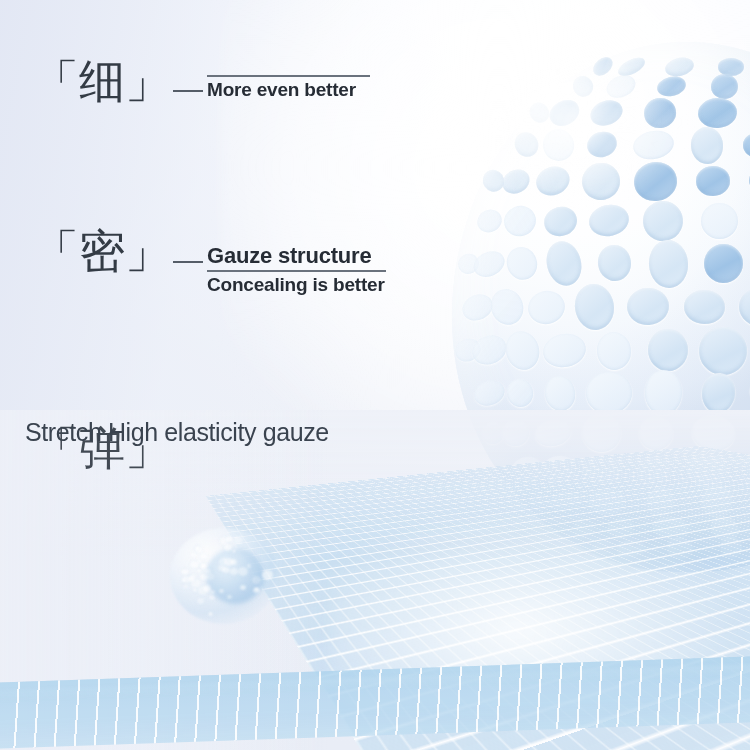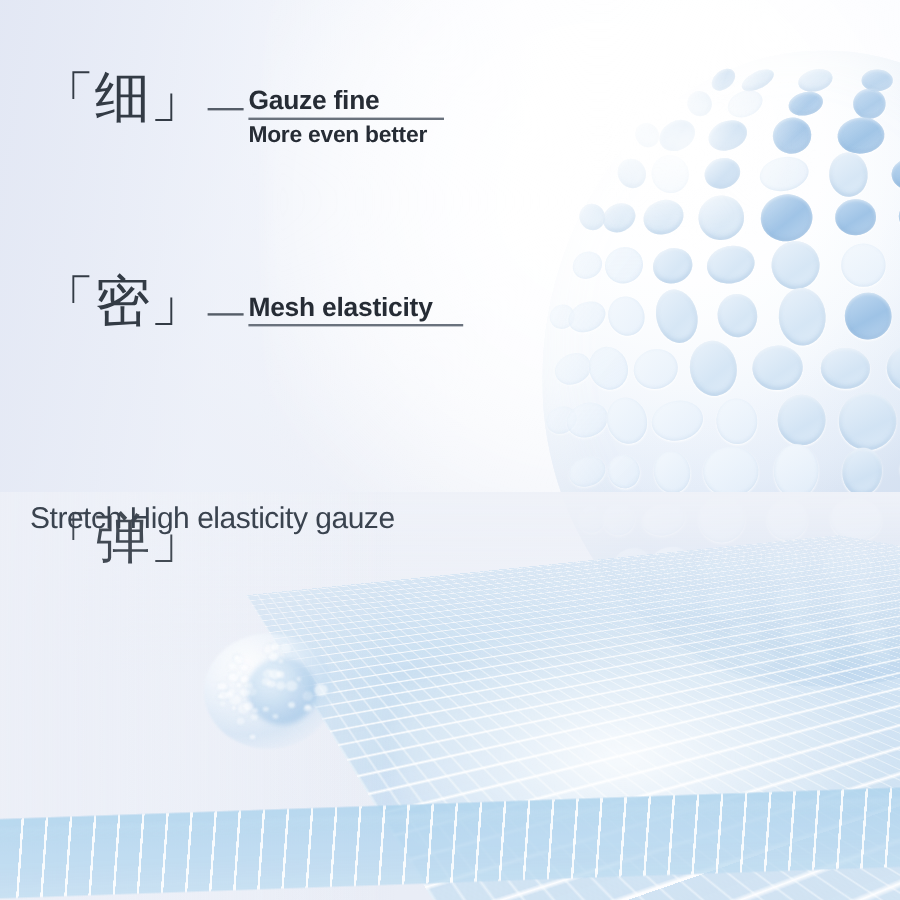--- a/index.html
+++ b/index.html
@@ -417,32 +417,32 @@
       <i style="left: 19.9134px; top: 32.5158px; width: 9px; height: 7.6px; opacity: 0.57;"></i>
       <i style="left: 26.7262px; top: 31.0467px; width: 5.3px; height: 4.5px; opacity: 0.34;"></i>
       <i style="left: 82.0504px; top: 48.3583px; width: 9.2px; height: 7.8px; opacity: 0.31;"></i>
       <i style="left: 27.0078px; top: 41.3333px; width: 4px; height: 3.4px; opacity: 0.66;"></i>
     </div>
 
   <div class="feature" id="feature-fine">
     <span class="bracket">「细」</span>
     <span class="connector"></span>
     <span class="labels">
-      <span class="label-top">Gauze fine</span>
       <span class="rule"></span>
       <span class="label-bottom">More even better</span>
     </span>
   </div>
 
   <div class="feature" id="feature-dense">
     <span class="bracket">「密」</span>
     <span class="connector"></span>
     <span class="labels">
-      <span class="label-top">Mesh elasticity</span>
+      <span class="label-top">Gauze structure</span>
       <span class="rule"></span>
+      <span class="label-bottom">Concealing is better</span>
     </span>
   </div>
 
   <div class="feature" id="feature-stretch">
     <span class="bracket">「弹」</span>
   </div>
 
   <div class="headline">Stretch High elasticity gauze</div>
 
 

